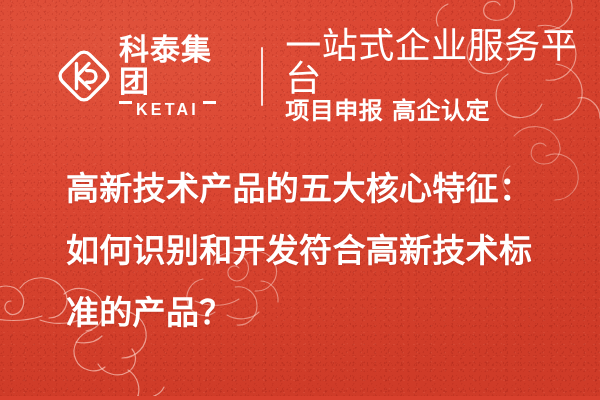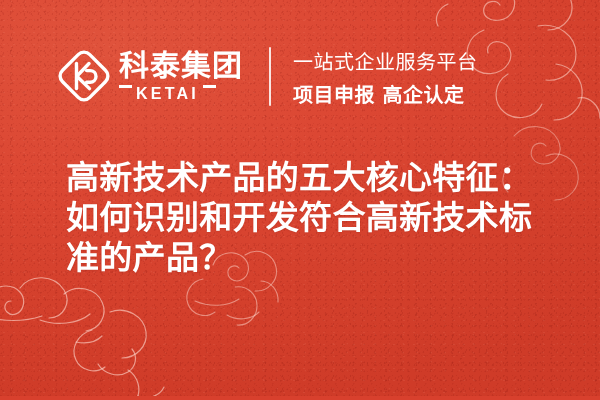--- a/index.html
+++ b/index.html
@@ -62,32 +62,32 @@
   #logo-en{
     font-size:16px;font-weight:700;color:#fff;letter-spacing:3.2px;
     margin:0 4px 0 4px;font-family:"Liberation Sans",sans-serif;
   }
   #divider{
     width:2px;height:59px;background:rgba(255,255,255,.85);
     margin-left:26px;flex:0 0 auto;border-radius:1px;
   }
   #tagline{margin-left:22px;display:flex;flex-direction:column;justify-content:center;}
   #tagline-main{
-    font-size:20px;line-height:33px;color:#fff;font-weight:400;letter-spacing:.5px;
+    font-size:36px;line-height:33px;color:#fff;font-weight:400;letter-spacing:.5px;
     font-family:"DejaVu Sans","Liberation Sans",sans-serif;
   }
   #tagline-sub{
-    font-size:20px;line-height:24px;color:#fff;font-weight:700;letter-spacing:.5px;
+    font-size:24px;line-height:24px;color:#fff;font-weight:700;letter-spacing:.5px;
     margin-top:4px;font-family:"DejaVu Sans","Liberation Sans",sans-serif;
   }
 
   
   #headline{
     position:absolute;left:66px;top:158px;width:486px;
-    font-size:33px;line-height:40px;font-weight:700;color:#ffffff;
+    font-size:33px;line-height:62px;font-weight:700;color:#ffffff;
     letter-spacing:.3px;
     font-family:"DejaVu Sans","Liberation Sans",sans-serif;
     text-shadow:0 1px 2px rgba(120,20,10,.18);
   }
 </style>
 </head>
 <body>
 
 <div id="banner">
 

